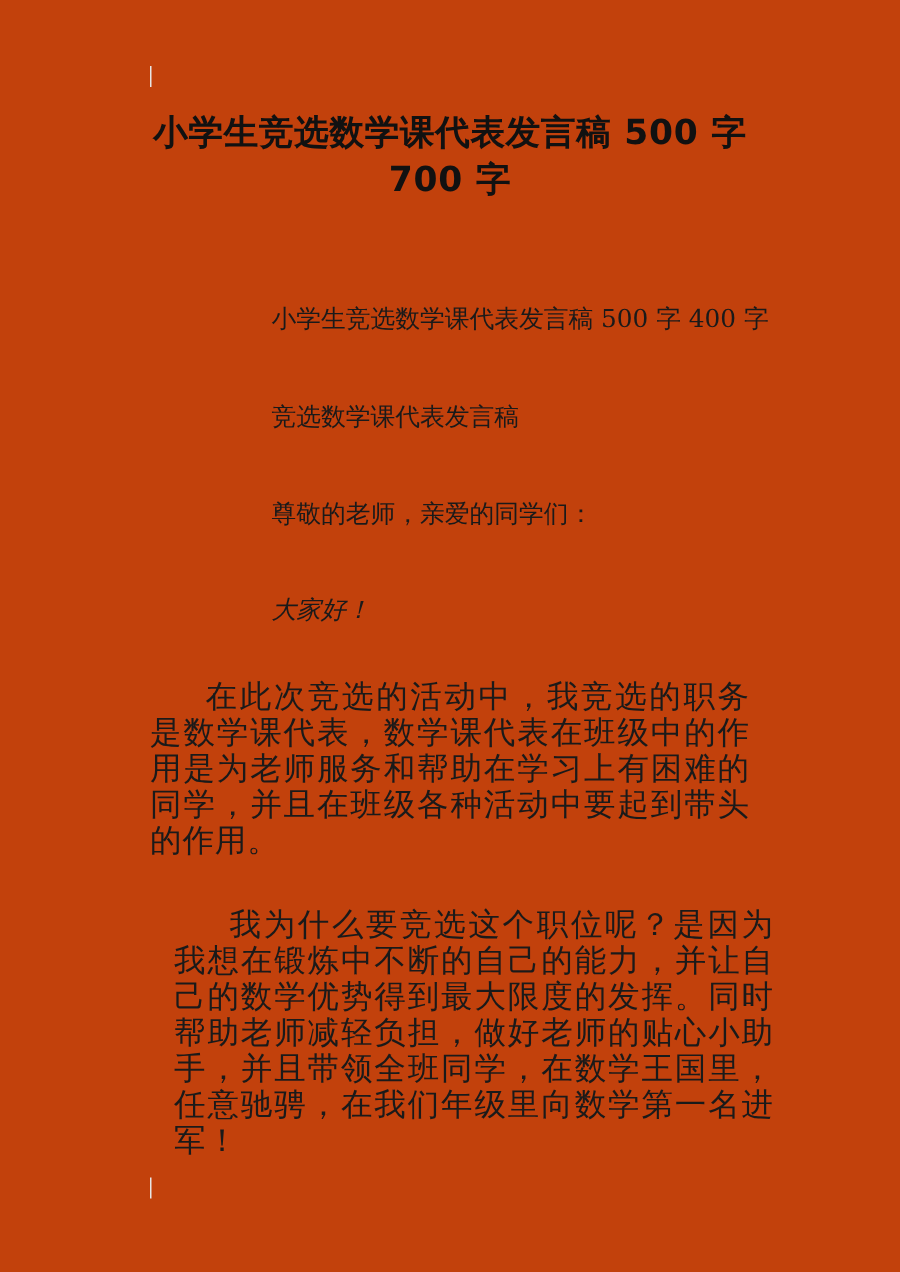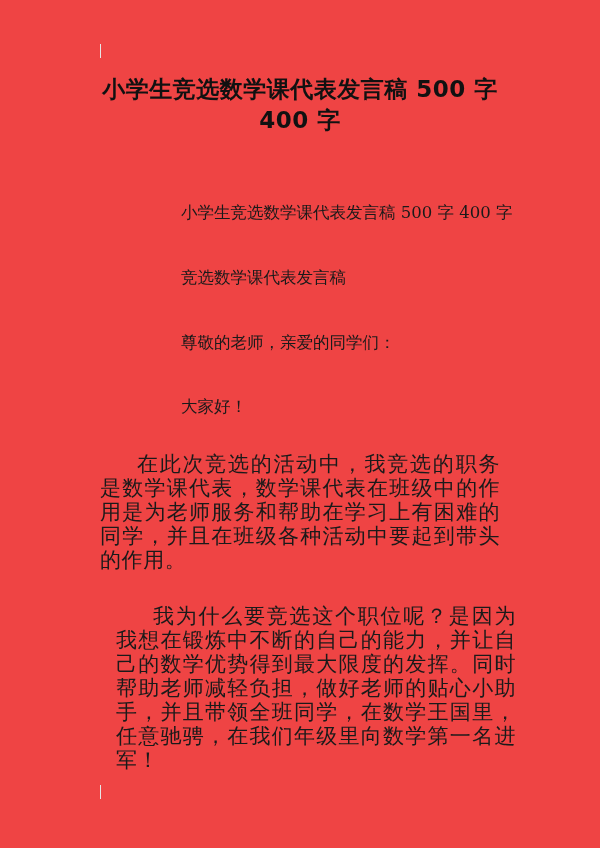--- a/index.html
+++ b/index.html
@@ -11,21 +11,21 @@
       width: 600px;
       height: 848px;
       position: relative;
       overflow: hidden;
       color: #111111;
     }
     .page {
       position: absolute;
       left: 0; top: 0;
       width: 600px; height: 848px;
-      background: #ef4444;
+      background: #c2410c;
     }
     .margin-mark {
       position: absolute;
       width: 1px;
       background: #e6e6e6;
     }
     .doc-title {
       position: absolute;
       left: 60px;
       width: 480px;
@@ -62,23 +62,23 @@
   </style>
 </head>
 <body>
 
 <div class="page">
   <div class="margin-mark" style="left:100px; top:44px; height:14px;"></div>
   <div class="margin-mark" style="left:100px; top:785px; height:14px;"></div>
 
   <div class="doc-title">
     <div>小学生竞选数学课代表发言稿 500 字</div>
-    <div>400 字</div>
+    <div>700 字</div>
   </div>
 
   <div class="line" style="left:137px; top:202px;">小学生竞选数学课代表发言稿 500 字 400 字</div>
   <div class="line" style="left:137px; top:267px;">竞选数学课代表发言稿</div>
   <div class="line" style="left:137px; top:332px;">尊敬的老师，亲爱的同学们：</div>
-  <div class="line" style="left:137px; top:396px;">大家好！</div>
+  <div class="line" style="left:137px; top:396px;font-style:italic;">大家好！</div>
 
   <div class="para" style="top:452px;">在此次竞选的活动中，我竞选的职务是数学课代表，数学课代表在班级中的作用是为老师服务和帮助在学习上有困难的同学，并且在班级各种活动中要起到带头的作用。</div>
   <div class="para" style="top:604px;margin-left:16px;">我为什么要竞选这个职位呢？是因为我想在锻炼中不断的自己的能力，并让自己的数学优势得到最大限度的发挥。同时帮助老师减轻负担，做好老师的贴心小助手，并且带领全班同学，在数学王国里，任意驰骋，在我们年级里向数学第一名进军！</div>
 </div>
 
 </body></html>

